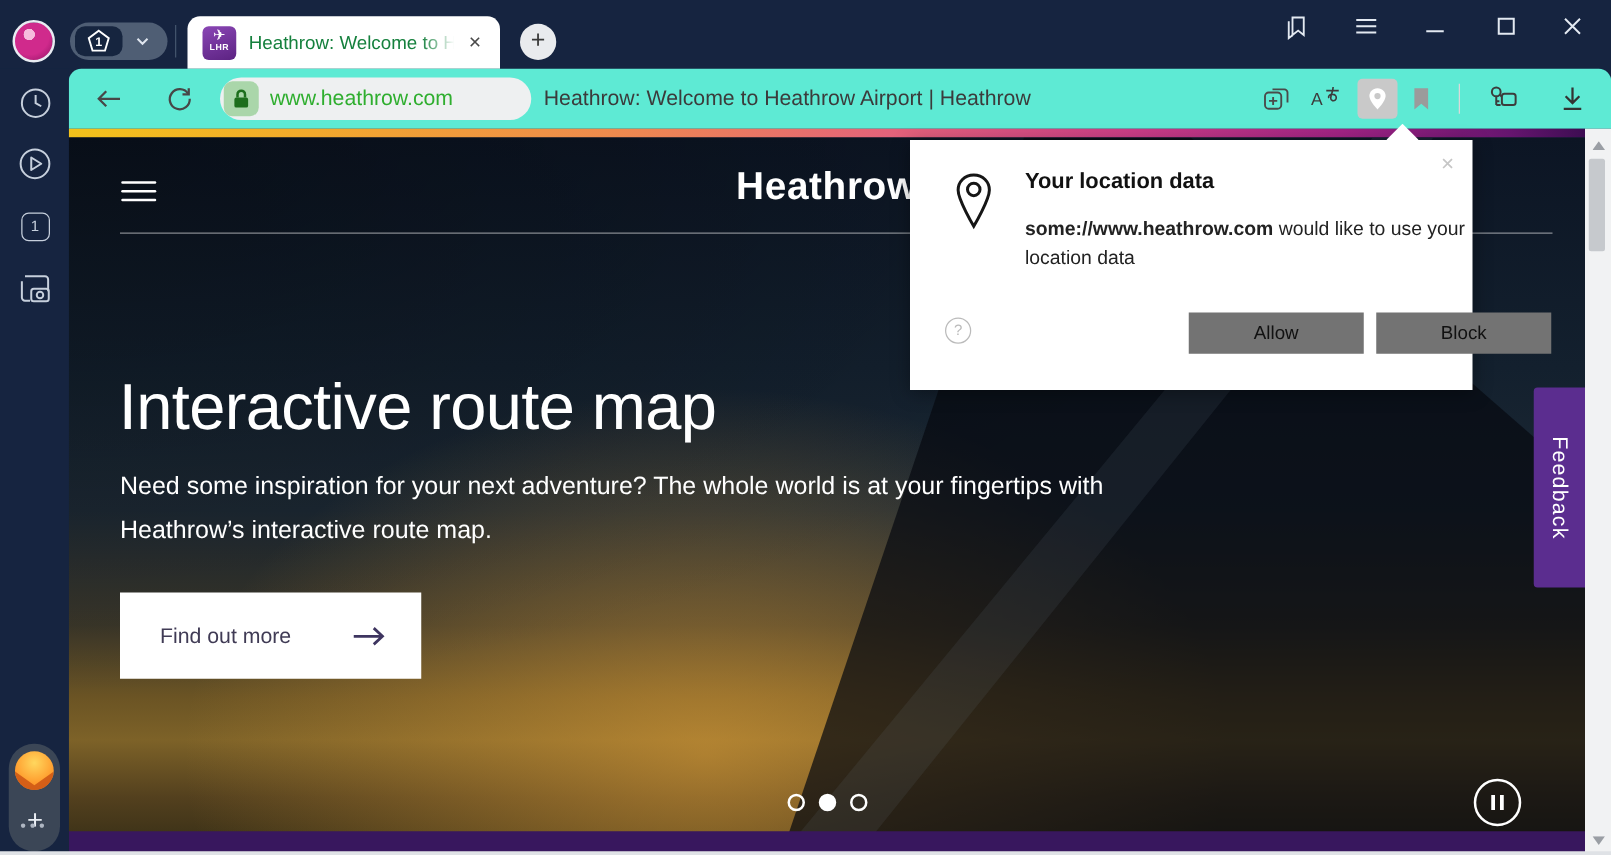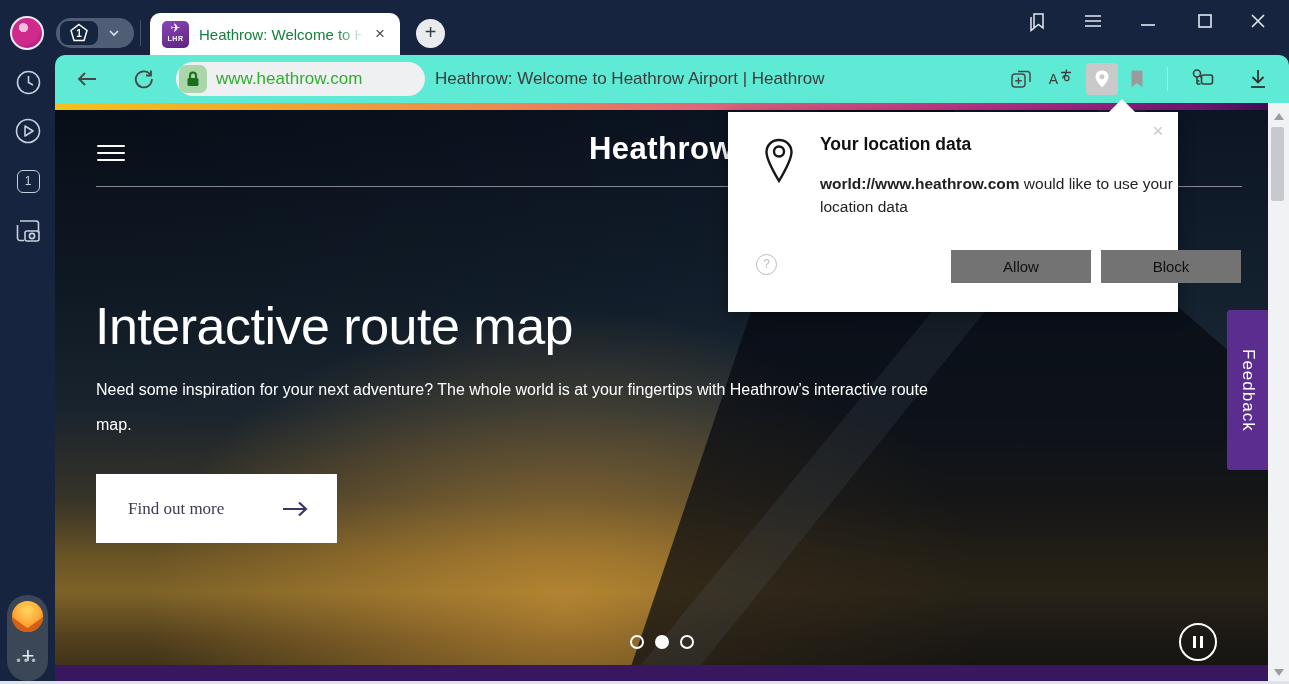--- a/index.html
+++ b/index.html
@@ -58,23 +58,23 @@
   .wing-overlay { position:absolute; inset:0; background:rgba(7,10,16,.72);
     clip-path:polygon(63% 0%, 74% 0%, 100% 48%, 100% 100%, 47% 100%); }
   .wing-edge { position:absolute; inset:0; background:rgba(130,150,168,.10);
     clip-path:polygon(47% 100%, 86% 0%, 90% 0%, 52% 100%); }
   #nav-menu { left:40px; top:28px; width:32px; height:26px; padding:2px; cursor:pointer; }
   #nav-menu div { width:28px; height:2.5px; background:#fff; margin:4.5px 0; border-radius:1px; }
   #site-logo { left:50%; top:21px; transform:translateX(-50%); color:#fff; font-size:31px; font-weight:600;
     letter-spacing:.5px; cursor:pointer; }
   #header-divider { left:41px; top:76px; width:1146px; height:1px; background:rgba(255,255,255,.5); }
   #hero-title { left:40px; top:168px; color:#fff; font-size:52px; font-weight:400; letter-spacing:-.5px;margin-top:18px; }
-  #hero-text { left:41px; top:262px; width:860px; color:#fff; font-size:16px; line-height:35px; font-weight:400; }
+  #hero-text { left:41px; top:262px; width:860px; color:#fff; font-size:20px; line-height:35px; font-weight:400; }
   #cta { left:41px; top:364px; width:241px; height:69px; background:#fff; display:flex; align-items:center;
-    justify-content:space-between; padding:0 28px 0 32px; cursor:pointer;font-family:Liberation Serif, serif; }
+    justify-content:space-between; padding:0 28px 0 32px; cursor:pointer; }
   #cta span { font-size:17px; color:#403b55; }
   #dots { left:50%; top:525px; transform:translateX(-50%); display:flex; gap:11px; }
   .dot { width:14px; height:14px; border-radius:50%; border:2px solid #fff; cursor:pointer; }
   .dot.active { background:#fff; }
   #pause-btn { left:1124px; top:513px; width:38px; height:38px; border-radius:50%; border:2.5px solid #fff;
     display:flex; align-items:center; justify-content:center; gap:4px; cursor:pointer; }
   #pause-btn i { display:block; width:3px; height:12px; background:#fff; }
   #page-bottom-bar { left:0; top:555px; width:1213px; height:19px; background:#38175e; }
   #feedback-tab { left:1172px; top:200px; width:41px; height:160px; background:#5b2d8f; border-radius:3px 0 0 3px;
     display:flex; align-items:center; justify-content:center; writing-mode:vertical-rl; color:#fff; font-size:17px;
@@ -285,21 +285,21 @@
     <div id="feedback-tab" class="abs">Feedback</div>
   </div>
 
   <div id="popup" class="abs">
     <div id="popup-arrow"></div>
     <svg class="abs" style="left:34px;top:26px" width="34" height="46" viewBox="0 0 34 46">
       <path d="M17 2 C9.5 2 4.5 7.5 4.5 14 C4.5 22 17 43 17 43 C17 43 29.5 22 29.5 14 C29.5 7.5 24.5 2 17 2 Z" fill="none" stroke="#161616" stroke-width="2.4"></path>
       <circle cx="17" cy="13.5" r="5" fill="none" stroke="#161616" stroke-width="2.4"></circle>
     </svg>
     <div id="popup-title">Your location data</div>
-    <p id="popup-msg"><b>world://www.heathrow.com</b><span> would like to use your location data</span></p>
+    <p id="popup-msg"><b>some://www.heathrow.com</b><span> would like to use your location data</span></p>
     <div id="help-btn"><span>?</span></div>
     <button id="allow-btn" class="pbtn">Allow</button>
     <button id="block-btn" class="pbtn">Block</button>
     <div id="popup-close"><span>×</span></div>
   </div>
 
   <div id="sidebar" class="abs">
     <div class="sbtn" style="top:13px">
       <svg width="27" height="27" viewBox="0 0 27 27">
         <circle cx="13.5" cy="13.5" r="11" fill="none" stroke="#c6cfdc" stroke-width="1.6"></circle>

